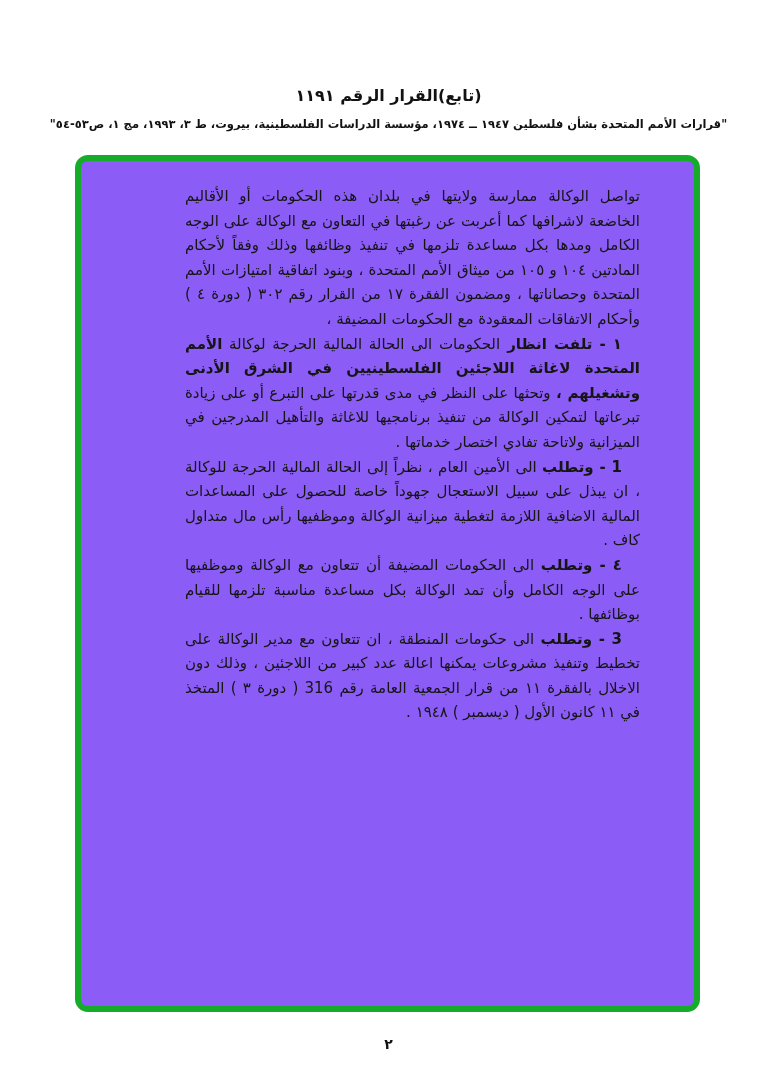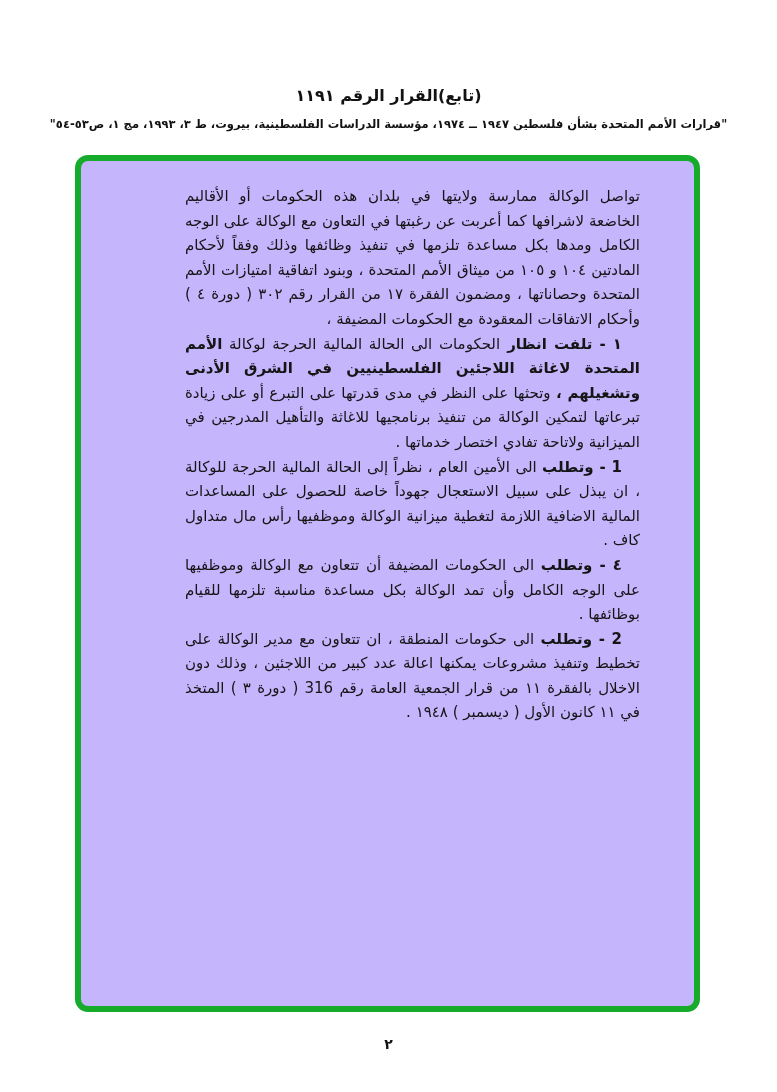--- a/index.html
+++ b/index.html
@@ -38,21 +38,21 @@
     white-space: nowrap;
   }
   .content-frame {
     position: absolute;
     left: 75px;
     top: 155px;
     width: 613px;   
     height: 845px;
     border: 6px solid #17ab2b; 
     border-radius: 13px;
-    background: #c4b5fd;
+    background: #8b5cf6;
   }
   .text-block {
     margin: 23px 54px 0 104px; 
     direction: rtl;
     text-align: justify;
     font-size: 15px;
     line-height: 24.6px;
     color: #151515;
   }
   .para {
@@ -81,17 +81,17 @@
 <div class="doc-title">(تابع)القرار الرقم ١١٩١</div>
 
 <div class="doc-subtitle">"قرارات الأمم المتحدة بشأن فلسطين ١٩٤٧ ــ ١٩٧٤، مؤسسة الدراسات الفلسطينية، بيروت، ط ٣، ١٩٩٣، مج ١، ص٥٣-٥٤"</div>
 
 <div class="content-frame" style="border-color: rgb(23, 171, 43);">
   <div class="text-block" style="color: rgb(21, 21, 21);">
       <p class="para"><span>تواصل الوكالة ممارسة ولايتها في بلدان هذه الحكومات أو الأقاليم الخاضعة لاشرافها كما أعربت عن رغبتها في التعاون مع الوكالة على الوجه الكامل ومدها بكل مساعدة تلزمها في تنفيذ وظائفها وذلك وفقاً لأحكام المادتين ١٠٤ و ١٠٥ من ميثاق الأمم المتحدة ، وبنود اتفاقية امتيازات الأمم المتحدة وحصاناتها ، ومضمون الفقرة ١٧ من القرار رقم ٣٠٢ ( دورة ٤ ) وأحكام الاتفاقات المعقودة مع الحكومات  المضيفة ،</span></p>
       <p class="para indent"><span class="bold">١ - تلفت انظار </span><span>الحكومات الى الحالة المالية الحرجة لوكالة </span><span class="bold">الأمم المتحدة لاغاثة اللاجئين الفلسطينيين في الشرق الأدنى وتشغيلهم ،</span><span> وتحثها على النظر في مدى قدرتها على التبرع أو على زيادة تبرعاتها لتمكين الوكالة من تنفيذ برنامجيها للاغاثة والتأهيل المدرجين في الميزانية ولاتاحة تفادي اختصار خدماتها .</span></p>
       <p class="para indent"><span class="bold">1 - وتطلب</span><span> الى الأمين العام ، نظراً إلى الحالة المالية الحرجة للوكالة ، ان يبذل على سبيل الاستعجال جهوداً خاصة للحصول على المساعدات المالية الاضافية اللازمة لتغطية ميزانية الوكالة وموظفيها رأس مال متداول كاف .</span></p>
       <p class="para indent"><span class="bold">٤ - وتطلب</span><span> الى الحكومات المضيفة أن تتعاون مع الوكالة وموظفيها على الوجه الكامل وأن تمد الوكالة بكل مساعدة مناسبة تلزمها للقيام بوظائفها .</span></p>
-      <p class="para indent"><span class="bold">2 - وتطلب</span><span> الى حكومات المنطقة ، ان تتعاون مع مدير الوكالة على تخطيط وتنفيذ مشروعات يمكنها اعالة عدد كبير من اللاجئين ، وذلك دون الاخلال بالفقرة ١١ من قرار الجمعية العامة رقم 316 ( دورة ٣ ) المتخذ في ١١ كانون الأول ( ديسمبر ) ١٩٤٨ .</span></p>
+      <p class="para indent"><span class="bold">3 - وتطلب</span><span> الى حكومات المنطقة ، ان تتعاون مع مدير الوكالة على تخطيط وتنفيذ مشروعات يمكنها اعالة عدد كبير من اللاجئين ، وذلك دون الاخلال بالفقرة ١١ من قرار الجمعية العامة رقم 316 ( دورة ٣ ) المتخذ في ١١ كانون الأول ( ديسمبر ) ١٩٤٨ .</span></p>
     </div>
 </div>
 
 <div class="page-number">٢</div>
 
 </body></html>

